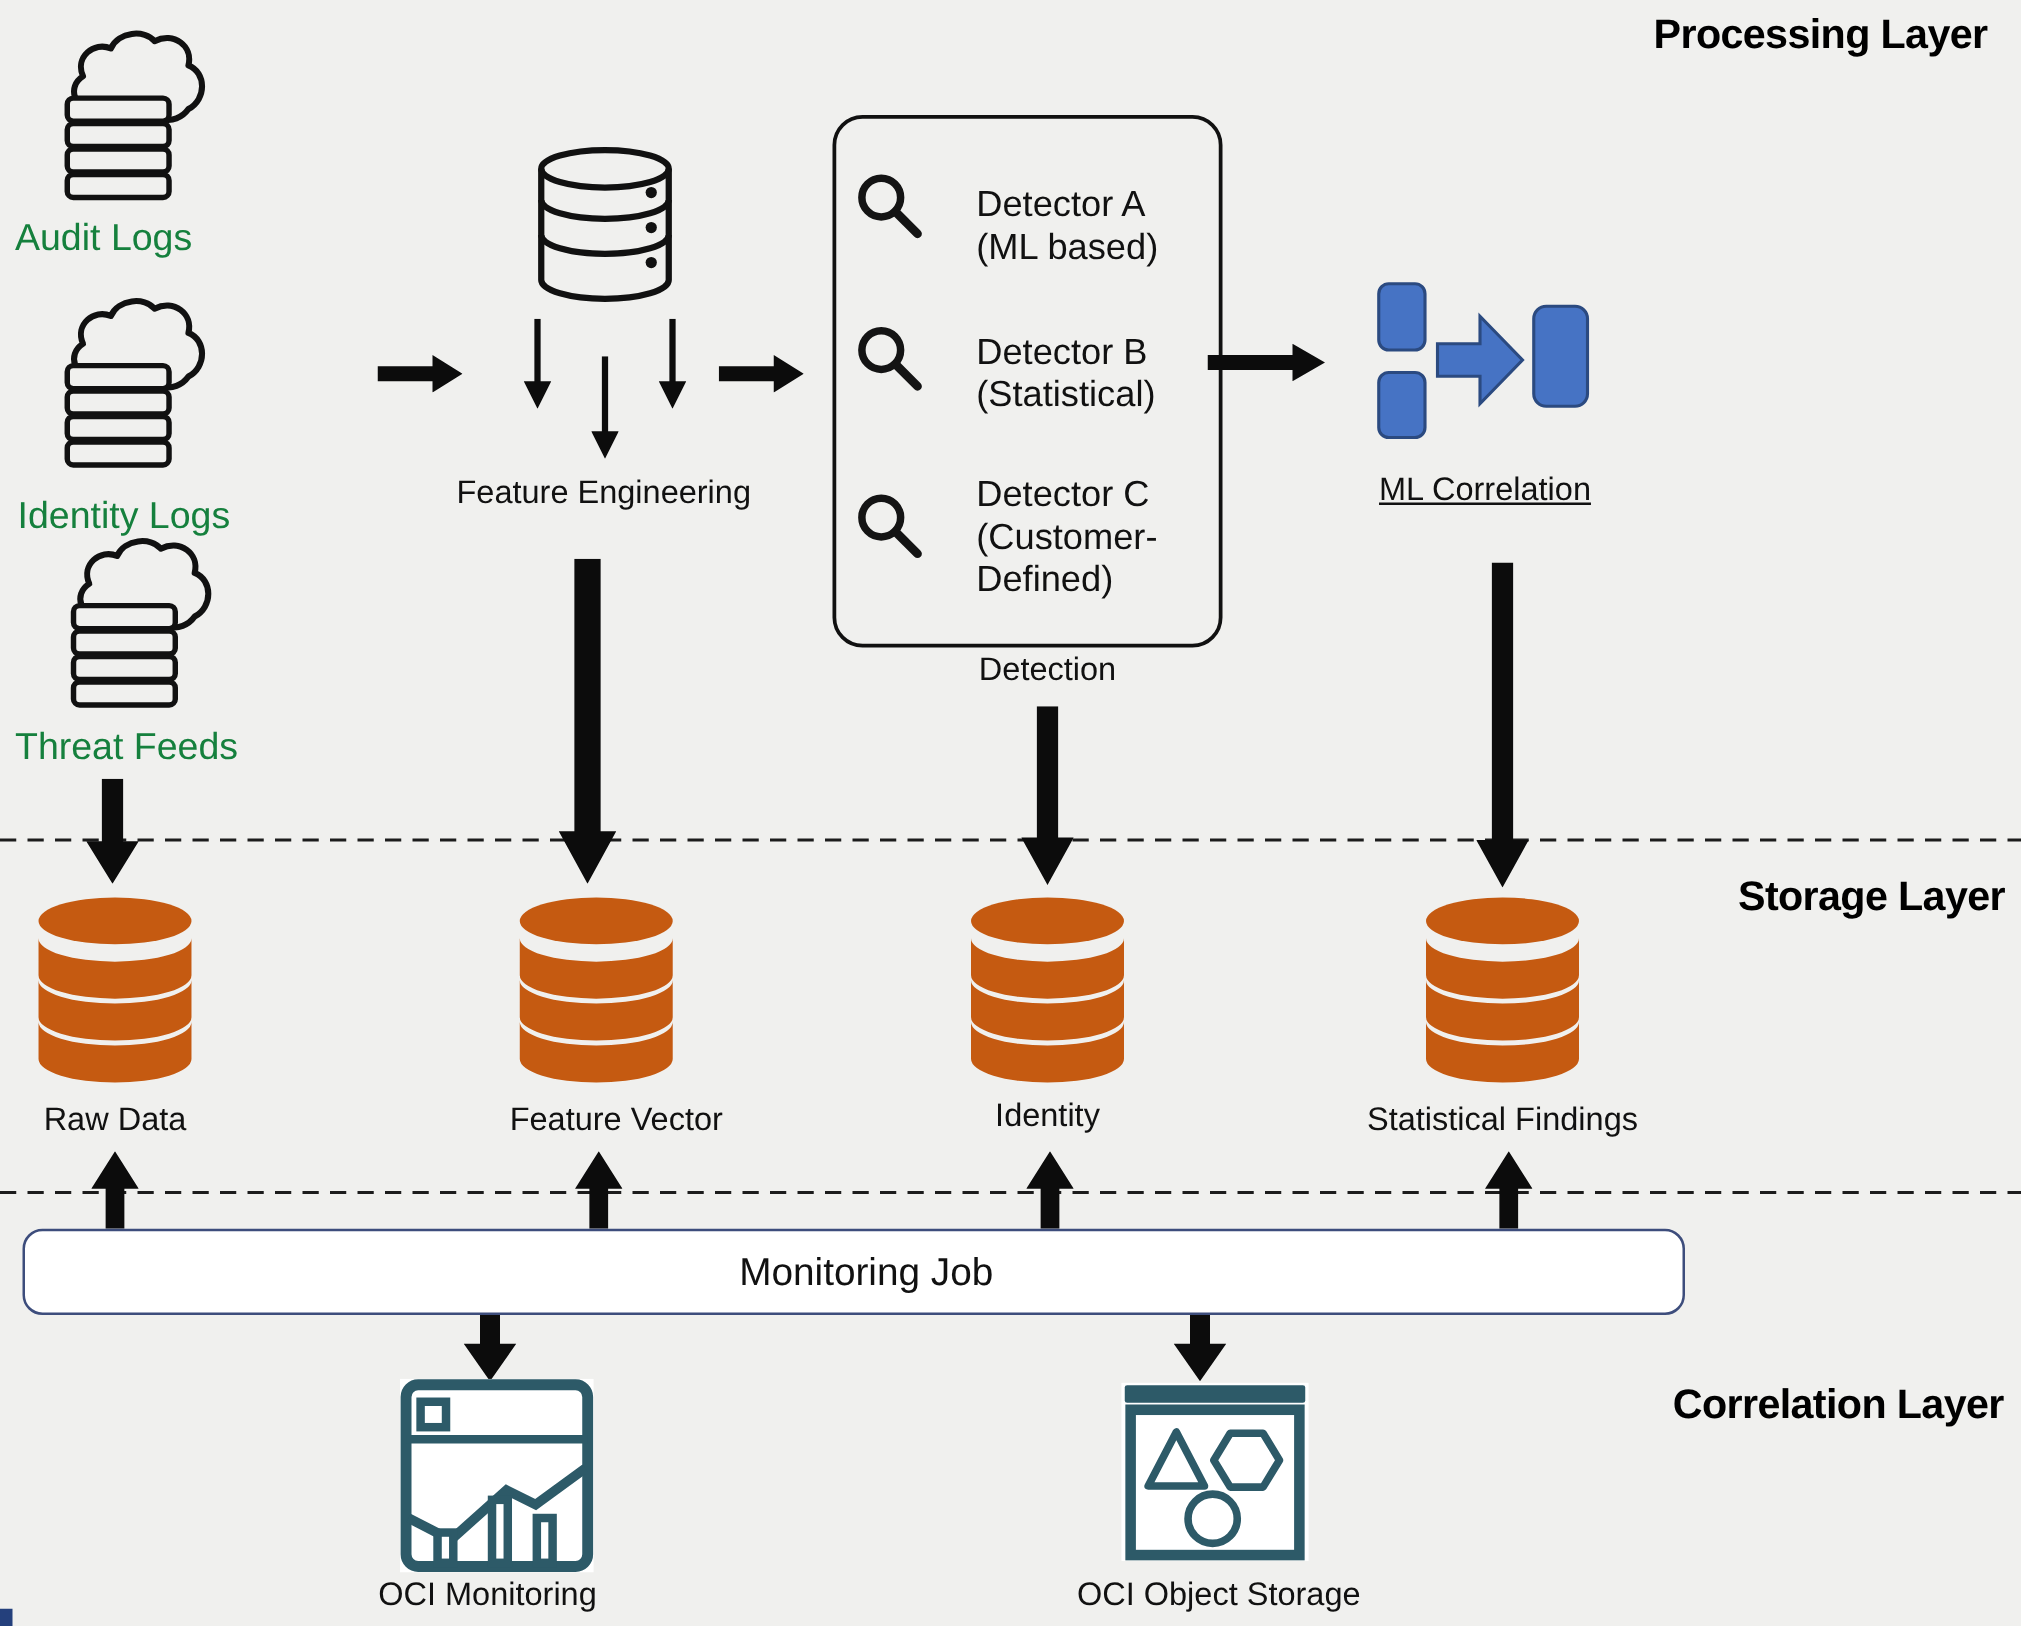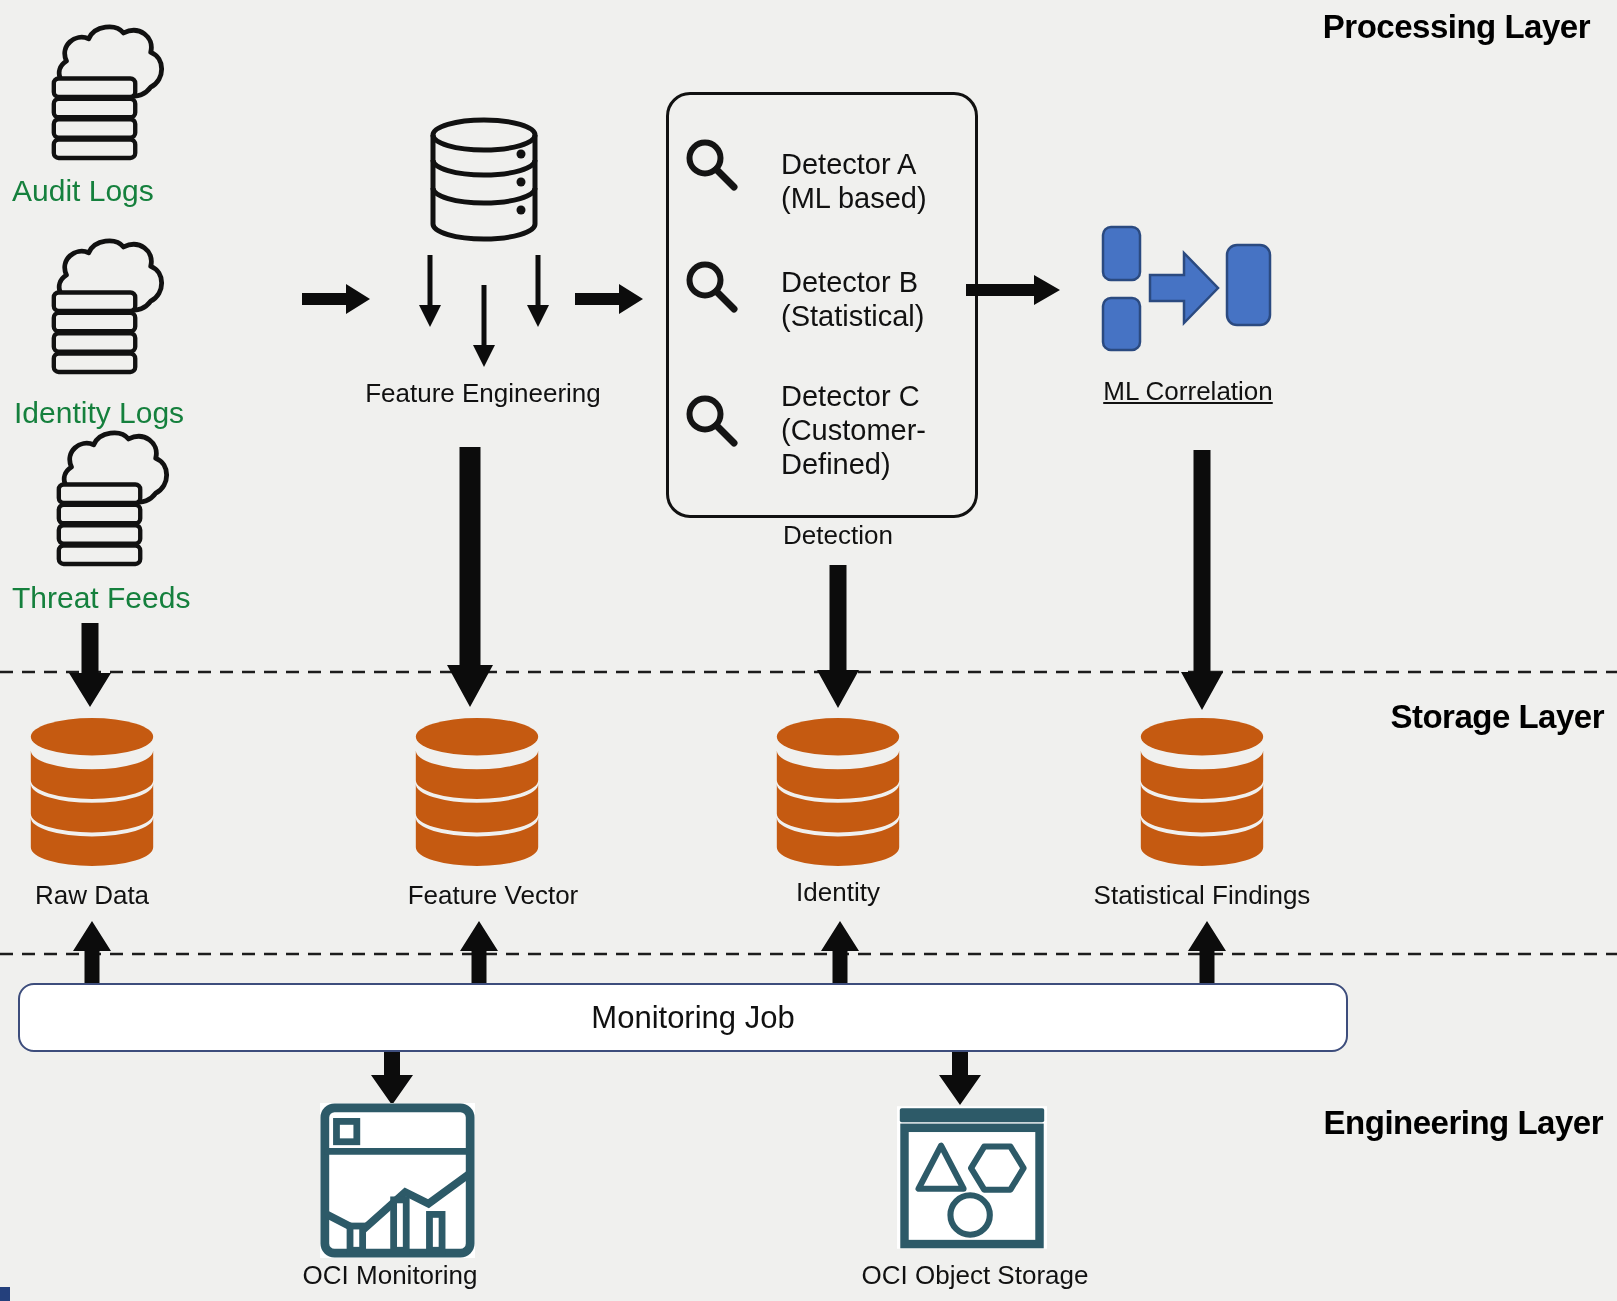--- a/index.html
+++ b/index.html
@@ -17,21 +17,21 @@
   .detbox{box-sizing:border-box;border:3px solid #111;border-radius:24px;background:transparent;}
   svg{display:block;}
 </style>
 </head>
 <body>
 
 <div class="canvas">
 
   <div class="abs layer-title" style="top:8px;right:27px;">Processing Layer</div>
   <div class="abs layer-title" style="top:698px;right:13px;">Storage Layer</div>
-  <div class="abs layer-title" style="top:1104px;right:14px;">Engineering Layer</div>
+  <div class="abs layer-title" style="top:1104px;right:14px;">Correlation Layer</div>
 
   <svg class="abs" style="left:0;top:670px;" width="1617" height="4">
     <line x1="0" y1="2" x2="1617" y2="2" stroke="#1c1c1c" stroke-width="2.5" stroke-dasharray="13 9"></line>
   </svg>
   <svg class="abs" style="left:0;top:952px;" width="1617" height="4">
     <line x1="0" y1="2" x2="1617" y2="2" stroke="#1c1c1c" stroke-width="2.5" stroke-dasharray="13 9"></line>
   </svg>
 
   <svg class="abs" style="left:48px;top:24px;" width="126" height="140" viewBox="0 0 130 144">
     <path d="M30 66 C12 66 5 47 19 38 C12 22 28 9 42 15 C48 1 70 -1 78 9 C94 1 110 13 106 29 C121 35 121 57 106 65 C101 72 92 76 84 73 Z" fill="none" stroke="#111" stroke-width="5" stroke-linejoin="round"></path>

